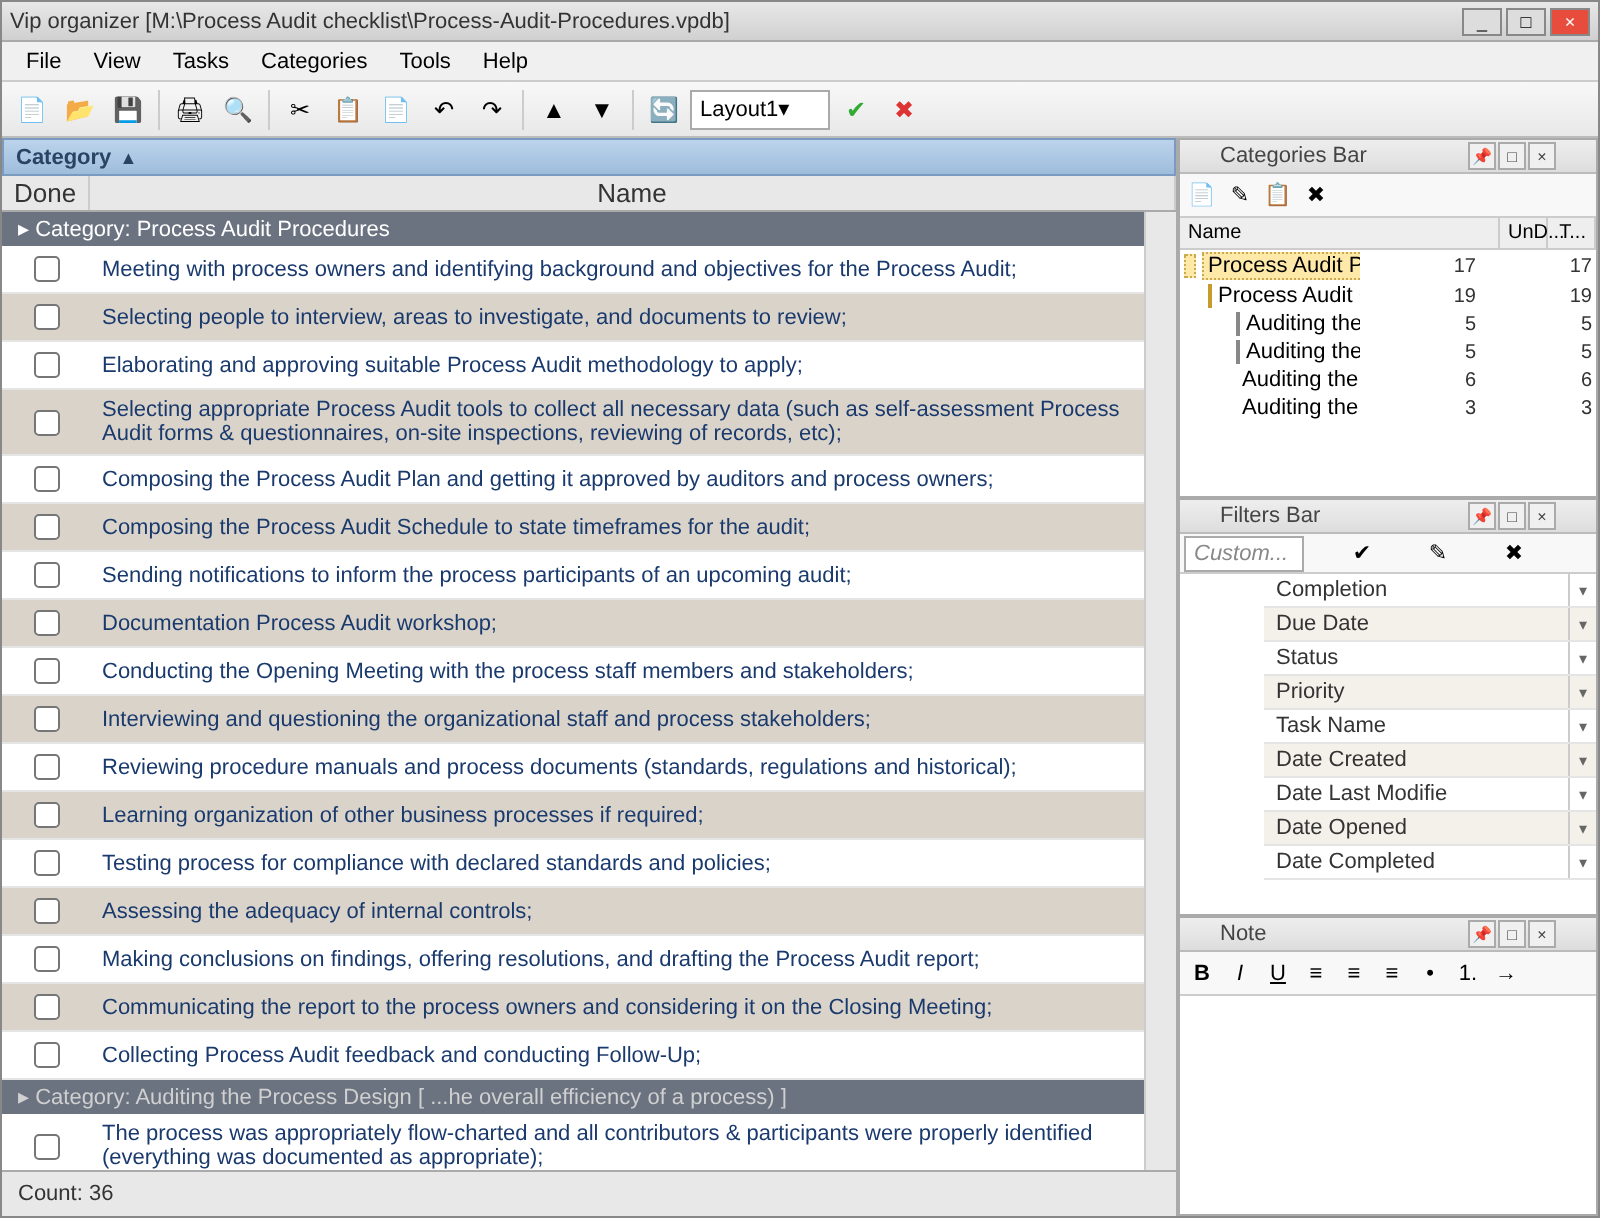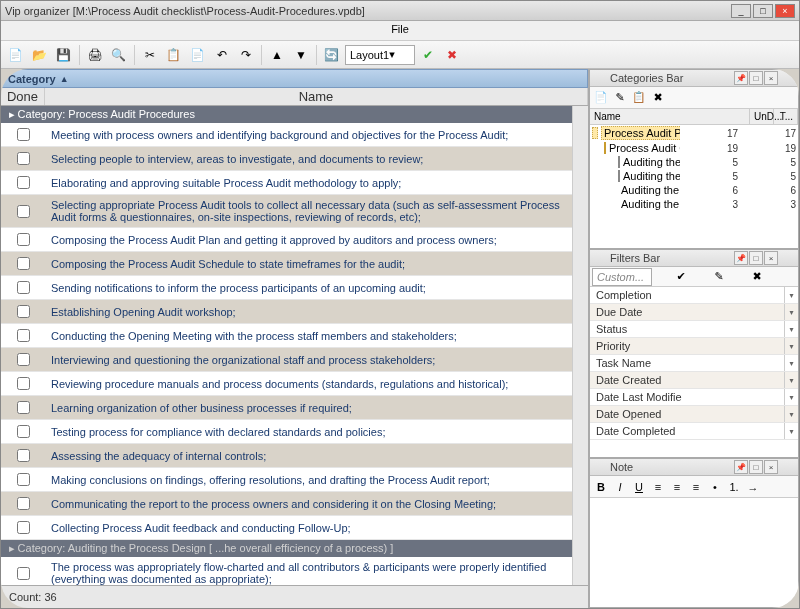--- a/index.html
+++ b/index.html
@@ -5,27 +5,27 @@
 * { margin: 0; padding: 0; box-sizing: border-box; }
 body { font-family: Tahoma, Arial, sans-serif; font-size: 11px; background: #d4d0c8; overflow: hidden; }
 .window { width: 800px; height: 609px; display: flex; flex-direction: column; border: 1px solid #888; }
 .titlebar { height: 20px; background: linear-gradient(to bottom, #e8e8e8, #d0d0d0); display: flex; align-items: center; padding: 0 4px; border-bottom: 1px solid #aaa; }
 .titlebar .title { flex: 1; font-size: 11px; color: #333; }
 .winbtns { display: flex; gap: 2px; }
 .winbtn { width: 20px; height: 14px; border: 1px solid #888; font-size: 9px; display: flex; align-items: center; justify-content: center; cursor: pointer; }
 .winbtn.min { background: #ddd; }
 .winbtn.max { background: #ddd; }
 .winbtn.close { background: #e74c3c; color: #fff; }
-.menubar { height: 20px; background: #f0f0f0; display: flex; align-items: center; padding: 0 4px; border-bottom: 1px solid #ccc; flex-direction: column; }
+.menubar { height: 20px; background: #f0f0f0; display: flex; align-items: center; padding: 0 4px; border-bottom: 1px solid #ccc; }
 .menubar span { padding: 2px 8px; cursor: pointer; }
 .toolbar { height: 28px; background: linear-gradient(to bottom, #f8f8f8, #e8e8e8); display: flex; align-items: center; padding: 0 4px; border-bottom: 1px solid #bbb; gap: 2px; }
 .tbtn { width: 22px; height: 22px; border: 1px solid transparent; display: flex; align-items: center; justify-content: center; cursor: pointer; font-size: 12px; }
 .tsep { width: 1px; height: 20px; background: #ccc; margin: 0 2px; }
 .layout-combo { min-width: 70px; height: 20px; border: 1px solid #aaa; background: #fff; padding: 0 4px; display: flex; align-items: center; font-size: 11px; }
-.main { flex: 1; display: flex; overflow: hidden; border-radius: 27px; }
+.main { flex: 1; display: flex; overflow: hidden; }
 .left { flex: 1; display: flex; flex-direction: column; border-right: 1px solid #aaa; overflow: hidden; }
 .cat-header { height: 19px; background: linear-gradient(to bottom, #bcd3ec, #9ebddc); border: 1px solid #7a9ac0; display: flex; align-items: center; padding: 0 6px; font-weight: bold; color: #2a4365; }
 .grid-header { height: 18px; background: #e8e8e8; display: flex; border-bottom: 1px solid #aaa; }
 .grid-header .col { border-right: 1px solid #ccc; padding: 2px 6px; font-size: 13px; color: #333; display: flex; align-items: center; }
 .col-done { width: 44px; justify-content: center; }
 .col-name { flex: 1; justify-content: center; }
 .task-area { flex: 1; overflow-y: auto; background: #fff; position: relative; }
 .cat-row { background: #6b7280; color: #fff; padding: 2px 8px; font-size: 11px; display: flex; align-items: center; }
 .cat-row.design { color: #d0d0d0; }
 .task-row { display: flex; align-items: center; min-height: 24px; border-bottom: 1px solid #e5e5e5; }
@@ -55,21 +55,21 @@
 .indent1 { padding-left: 12px; }
 .indent2 { padding-left: 26px; }
 .ticon { width: 12px; height: 12px; display: inline-block; }
 .ic-folder { background: #f6c453; border: 1px solid #c89b2e; }
 .ic-page { background: #fff; border: 1px solid #888; }
 .ic-red { background: #d33; }
 .ic-green { background: #3a3; }
 .filter-combo { height: 20px; display: flex; align-items: center; padding: 0 2px; background: #f8f8f8; border-bottom: 1px solid #ccc; gap: 20px; }
 .filter-combo .fc { min-width: 60px; height: 18px; border: 1px solid #aaa; background: #fff; padding: 0 4px; font-size: 11px; display: flex; align-items: center; color: #888; font-style: italic; }
 .filter-list { flex: 1; background: #fff; }
-.filter-row { display: flex; border-bottom: 1px solid #e5e5e5; }
+.filter-row { display: flex; border-bottom: 1px solid #e5e5e5; margin-left: 42px; }
 .filter-row:nth-child(even) { background: #f4f0ea; }
 .filter-label { flex: 1; padding: 2px 6px; font-size: 11px; color: #333; }
 .filter-dd { width: 14px; border-left: 1px solid #ccc; display: flex; align-items: center; justify-content: center; font-size: 8px; color: #666; cursor: pointer; }
 .note-body { flex: 1; background: #fff; }
 .scrollbar-v { width: 16px; background: #e8e8e8; border-left: 1px solid #ccc; }
 .task-wrap { display: flex; flex: 1; overflow: hidden; }
 </style>
 </head>
 <body>
 
@@ -168,21 +168,21 @@
             <div class="task-row">
               <div class="task-check">
                 <input type="checkbox" style="">
               </div>
               <div class="task-name">Sending notifications to inform the process participants of an upcoming audit;</div>
             </div>
             <div class="task-row alt">
               <div class="task-check">
                 <input type="checkbox" style="">
               </div>
-              <div class="task-name">Establishing Opening Audit workshop;</div>
+              <div class="task-name">Documentation Process Audit workshop;</div>
             </div>
             <div class="task-row">
               <div class="task-check">
                 <input type="checkbox" style="">
               </div>
               <div class="task-name">Conducting the Opening Meeting with the process staff members and stakeholders;</div>
             </div>
             <div class="task-row alt">
               <div class="task-check">
                 <input type="checkbox" style="">

